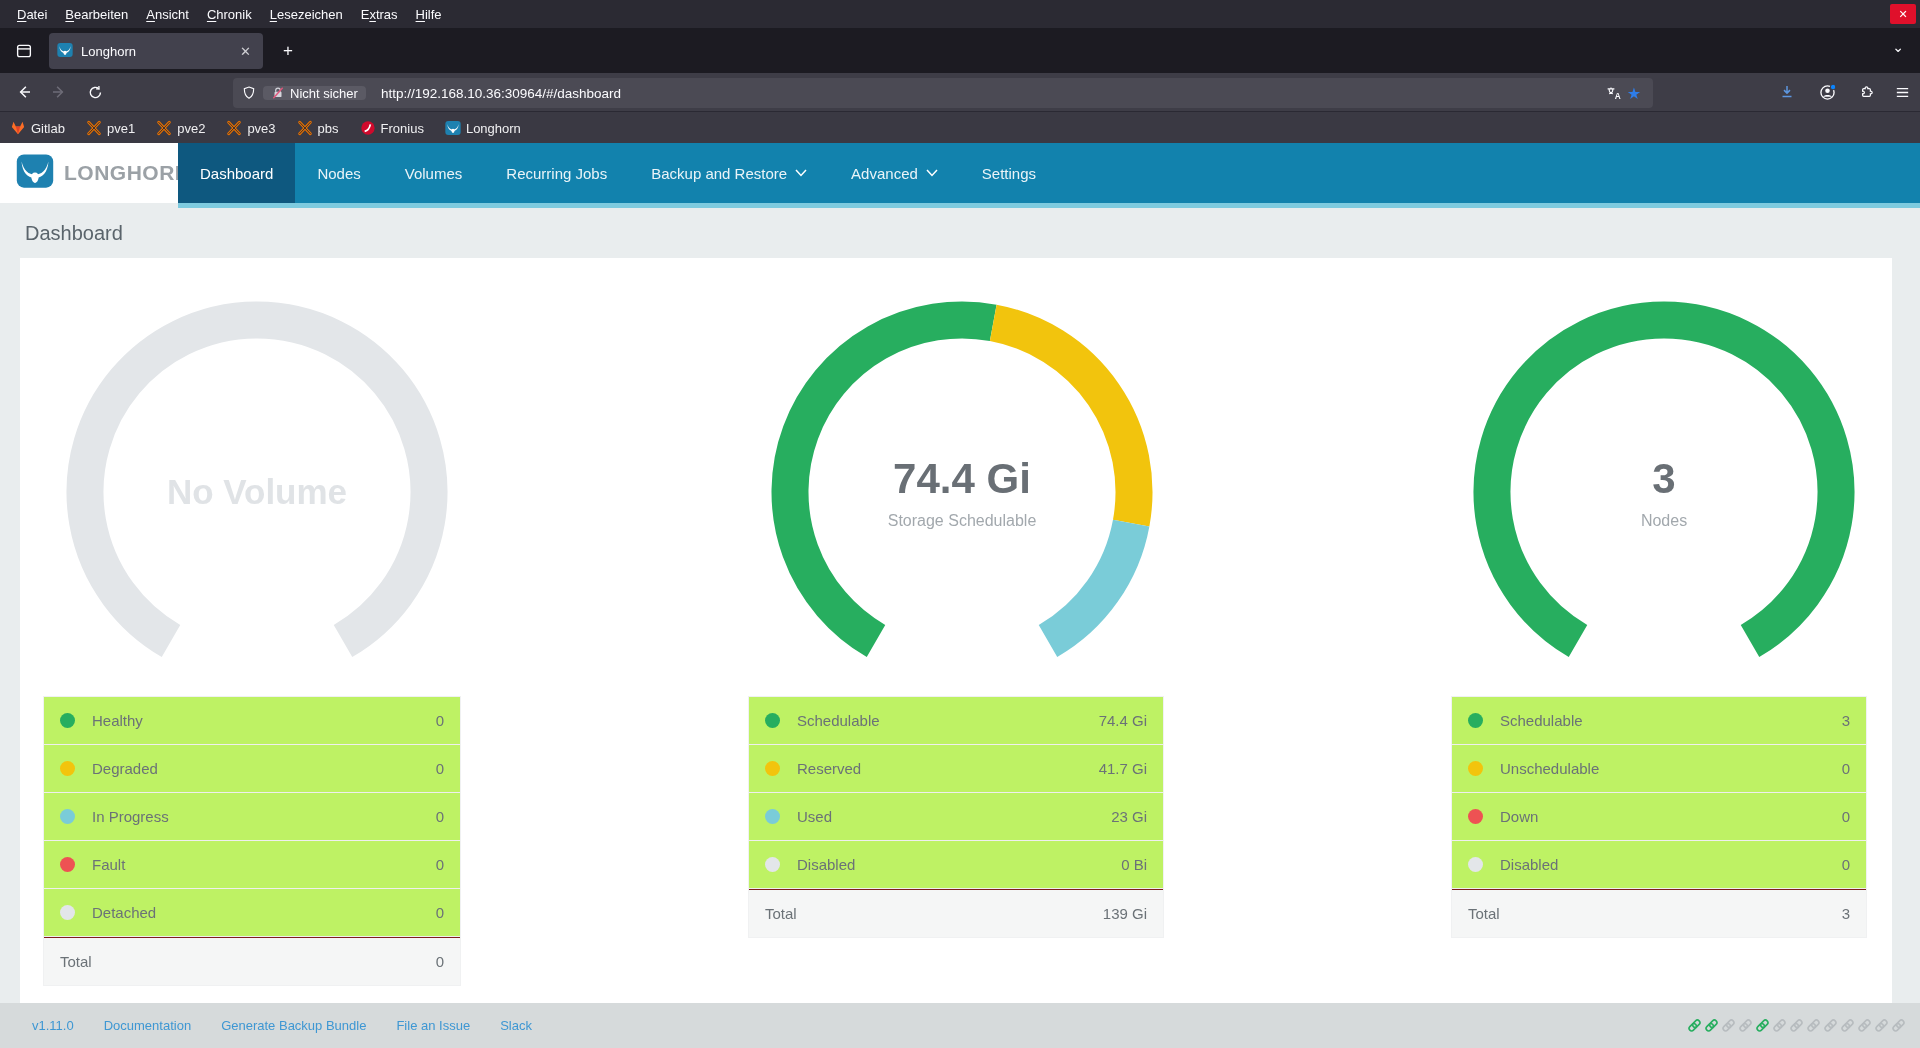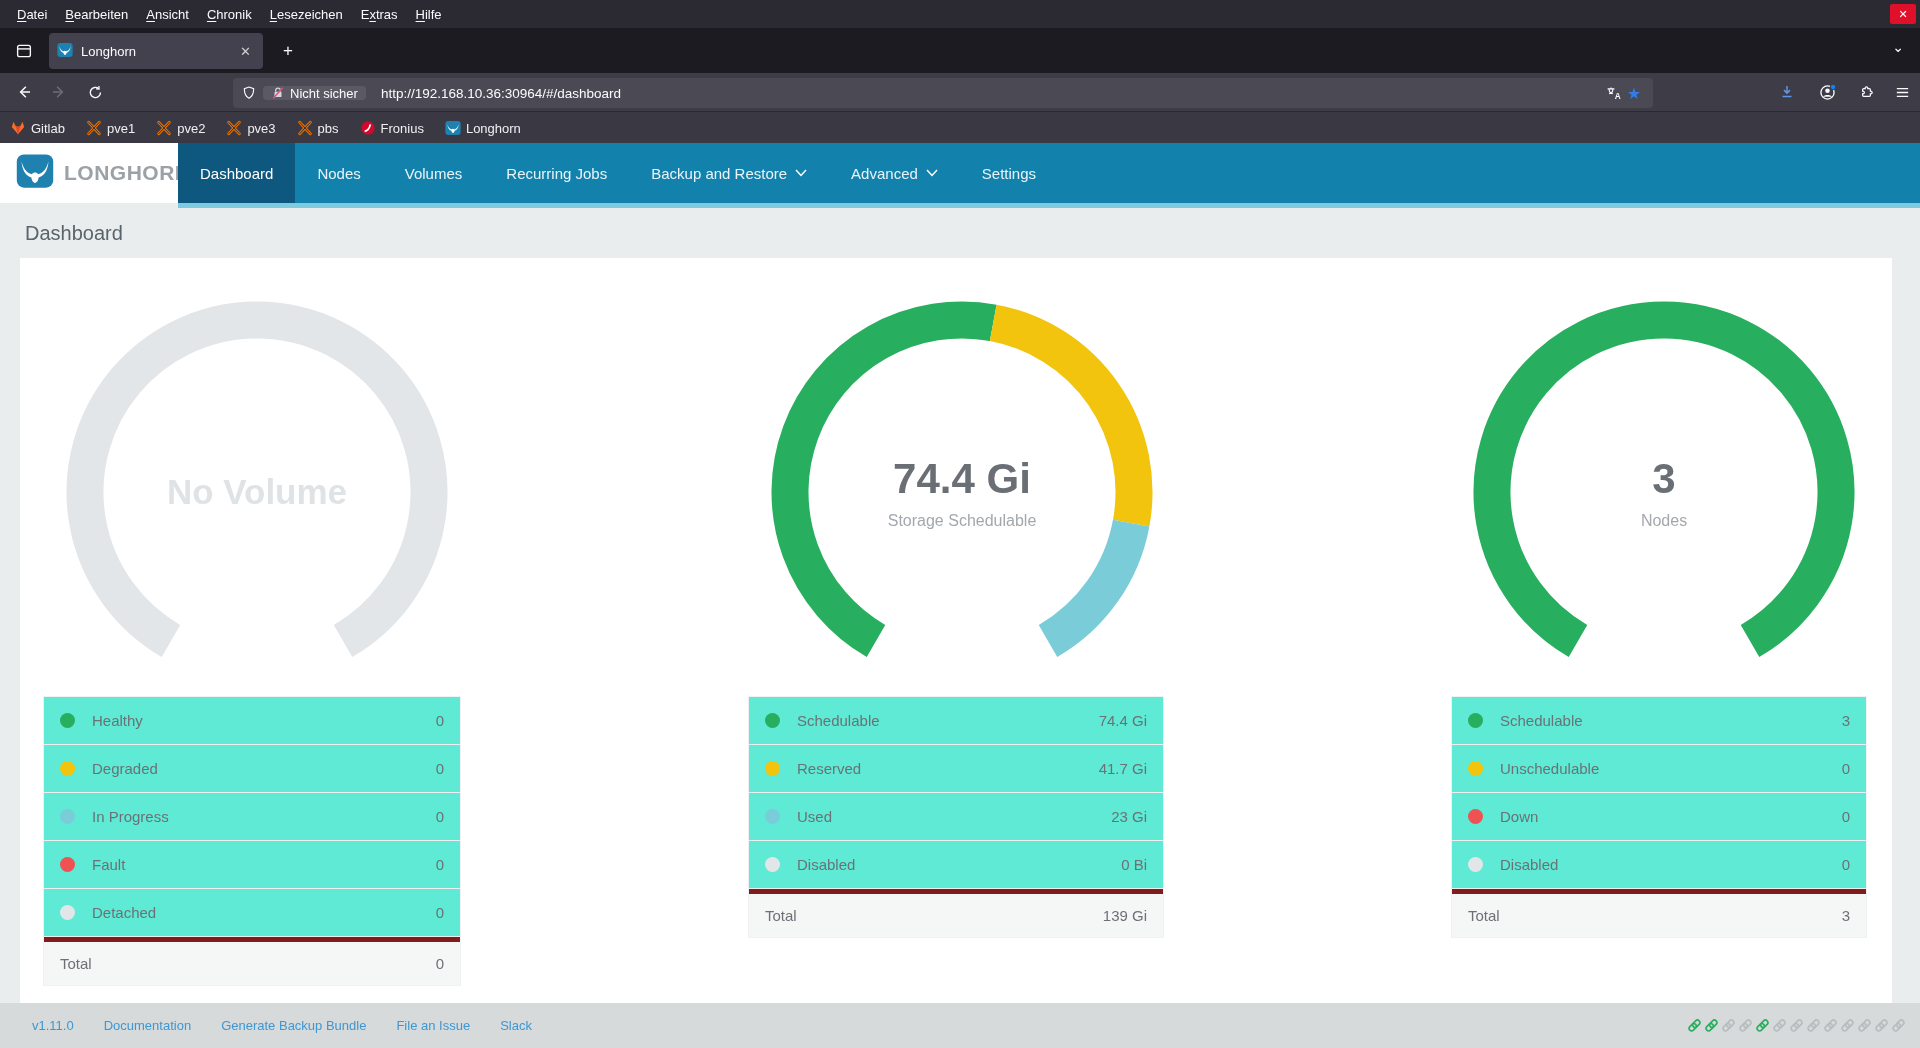--- a/index.html
+++ b/index.html
@@ -47,25 +47,25 @@
   .lh-item.active{background:#0e587f;color:#fff;}
   
   .content{position:absolute;top:208px;left:0;right:0;bottom:45px;background:#e9edee;}
   .page-title{position:absolute;top:0;left:25px;height:50px;line-height:50px;font-size:20px;color:#5a646b;}
   .card{position:absolute;left:20px;top:50px;width:1872px;height:892px;background:#fff;}
   .gauge-wrap{position:absolute;width:420px;height:420px;top:24px;}
   .gauge-center{position:absolute;left:50%;top:50%;transform:translate(-50%,-50%);text-align:center;width:320px;}
   .gc-value{font-size:42px;font-weight:bold;color:#696f75;}
   .gc-value.empty{font-size:35px;color:#e0e3e6;}
   .gc-sub{font-size:16px;color:#a2a8ad;margin-top:9px;}
-  .legend{position:absolute;top:438px;background:#5eead4;border:1px solid #f0f1f2;box-sizing:border-box;}
+  .legend{position:absolute;top:438px;background:#bef264;border:1px solid #f0f1f2;box-sizing:border-box;}
   .lrow{display:flex;align-items:center;height:48px;padding:0 16px;border-bottom:1px solid #efefef;
     font-size:15px;color:#6b7277;box-sizing:border-box;}
   .lrow:last-child{border-bottom:none;}
-  .lrow.total{background:#f5f6f6;border-top:5px solid #7f1d1d;}
+  .lrow.total{background:#f5f6f6;border-top:1px solid #7f1d1d;}
   .dot{width:15px;height:15px;border-radius:50%;margin-right:17px;flex:none;}
   .lval{margin-left:auto;}
   
   .footer{position:absolute;left:0;right:0;bottom:0;height:45px;background:#d6dadb;
     display:flex;align-items:center;padding:0 14px 0 32px;font-size:13px;box-sizing:border-box;}
   .flink{color:#3e97d3;margin-right:30px;text-decoration:none;cursor:pointer;}
   .chains{margin-left:auto;display:flex;align-items:center;gap:2px;}
   .chains svg{display:block;}
 </style>
 </head>

